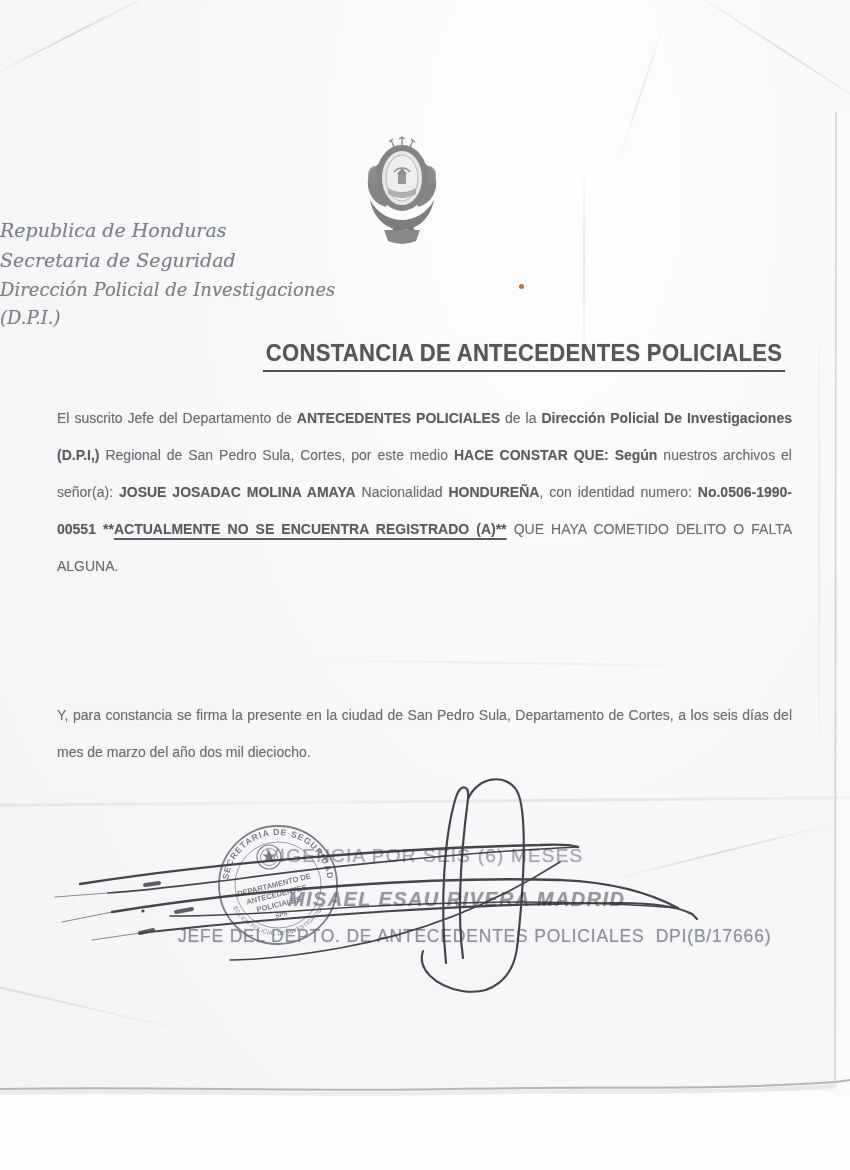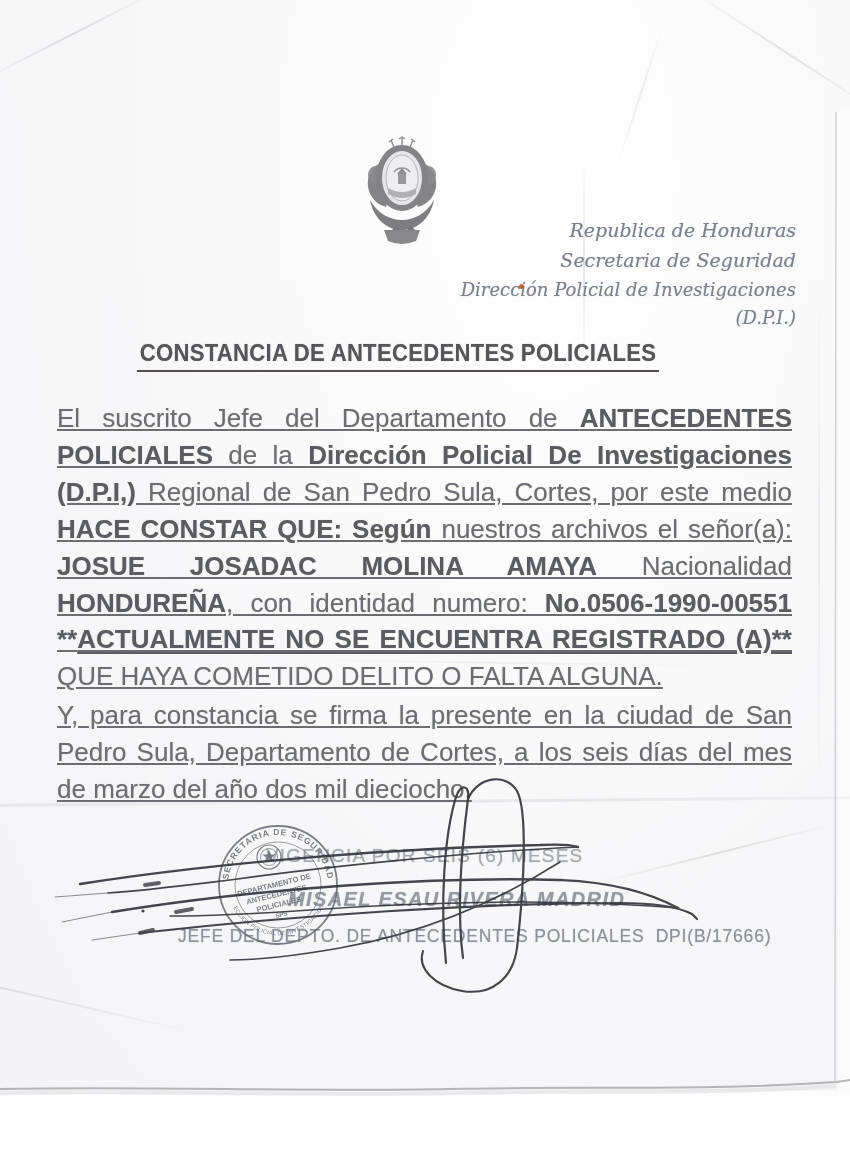--- a/index.html
+++ b/index.html
@@ -21,36 +21,36 @@
   .c3{left:583px;top:158px;width:2px;height:210px;background:linear-gradient(to bottom,rgba(170,174,182,0),rgba(170,174,182,.28),rgba(170,174,182,0));}
   .c4{left:0;top:800px;width:850px;height:3px;transform:rotate(-.5deg);background:linear-gradient(to right,rgba(168,172,180,.22),rgba(168,172,180,.08),rgba(168,172,180,.26),rgba(168,172,180,.1));}
   .c5{left:-12px;top:1008px;width:210px;height:2px;transform:rotate(13deg);background:linear-gradient(to right,rgba(165,169,177,.34),rgba(165,169,177,0));}
   .c6{left:818px;top:280px;width:2px;height:520px;background:linear-gradient(to bottom,rgba(175,179,186,0),rgba(175,179,186,.2),rgba(175,179,186,0));}
   .c7{left:300px;top:662px;width:420px;height:2px;transform:rotate(.8deg);background:linear-gradient(to right,rgba(170,174,182,0),rgba(170,174,182,.16),rgba(170,174,182,0));}
   .c8{left:598px;top:852px;width:240px;height:2px;transform:rotate(-14deg);background:linear-gradient(to right,rgba(160,152,145,0),rgba(160,152,145,.3),rgba(160,152,145,0));}
   .c9{left:640px;top:18px;width:2px;height:150px;transform:rotate(18deg);background:linear-gradient(to bottom,rgba(170,174,182,0),rgba(170,174,182,.22),rgba(170,174,182,0));}
 
   .emblem{position:absolute;left:352px;top:136px;width:100px;height:118px;filter:blur(.35px);opacity:.92;z-index:5;}
 
-  .hdr{position:absolute;left:0;width:796px;text-align:right;z-index:5;
+  .hdr{position:absolute;left:0;width:796px;text-align:left;z-index:5;
        font-family:"DejaVu Serif",serif;font-style:italic;color:#7b828c;
        text-shadow:0 0 1px rgba(130,138,148,.55);}
   .hdr1{top:219px;font-size:19px;}
   .hdr2{top:249px;font-size:19px;}
   .hdr3{top:279px;font-size:18px;}
   .hdr4{top:307px;font-size:18px;}
 
-  .title-wrap{position:absolute;left:0;top:340px;width:796px;text-align:center;z-index:5;}
+  .title-wrap{position:absolute;left:0;top:340px;width:796px;text-align:right;z-index:5;}
   .title{display:inline-block;font-size:23px;font-weight:bold;letter-spacing:.3px;color:#56565a;
          border-bottom:2px solid #55504e;padding:0 3px 3px 3px;transform:scaleX(.96);
          text-shadow:0 0 1px rgba(90,90,95,.5);}
 
   .body-text{position:absolute;left:57px;width:735px;text-align:justify;z-index:5;
-             font-size:26px;line-height:36.9px;color:#6b6d72;
-             text-shadow:0 0 1px rgba(110,112,118,.4);text-decoration:underline;}
+             font-size:14px;line-height:36.9px;color:#6b6d72;
+             text-shadow:0 0 1px rgba(110,112,118,.4);}
   .para1{top:400px;}
   .para2{top:681px;margin-top:16px;}
   .body-text .b{font-weight:bold;color:#5a5c61;}
   .body-text .u{text-decoration:underline;text-decoration-thickness:2px;text-underline-offset:4px;}
 
   .stampline{position:absolute;z-index:10;white-space:pre;color:#969aa2;
              text-shadow:0 0 1px rgba(150,155,162,.7);}
   .vigencia{left:266px;top:845px;font-size:19px;letter-spacing:1.2px;color:#a6aab0;}
   .signer{left:288px;top:888px;font-size:20px;font-weight:bold;font-style:italic;letter-spacing:1.4px;color:#9599a1;}
   .jefe{left:178px;top:926px;font-size:17.5px;letter-spacing:.8px;color:#8e929a;}

